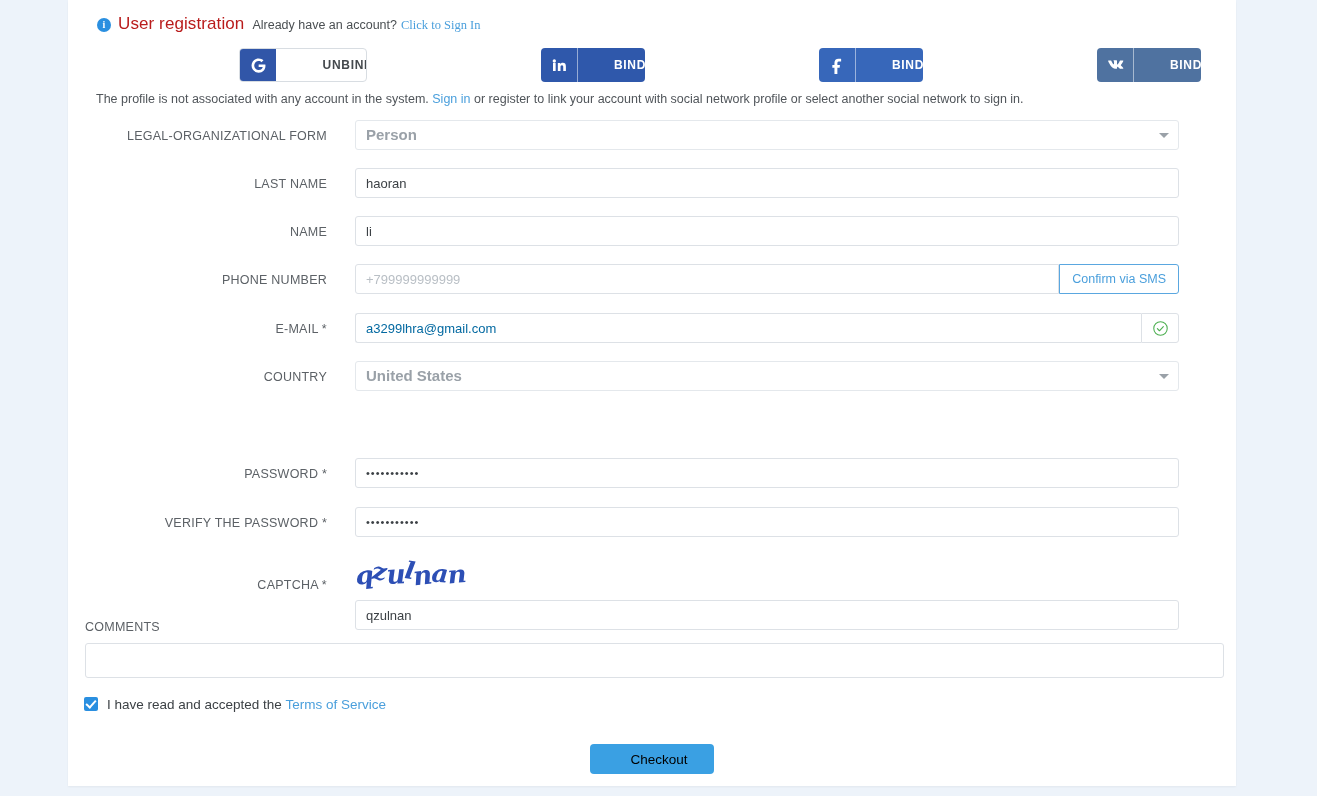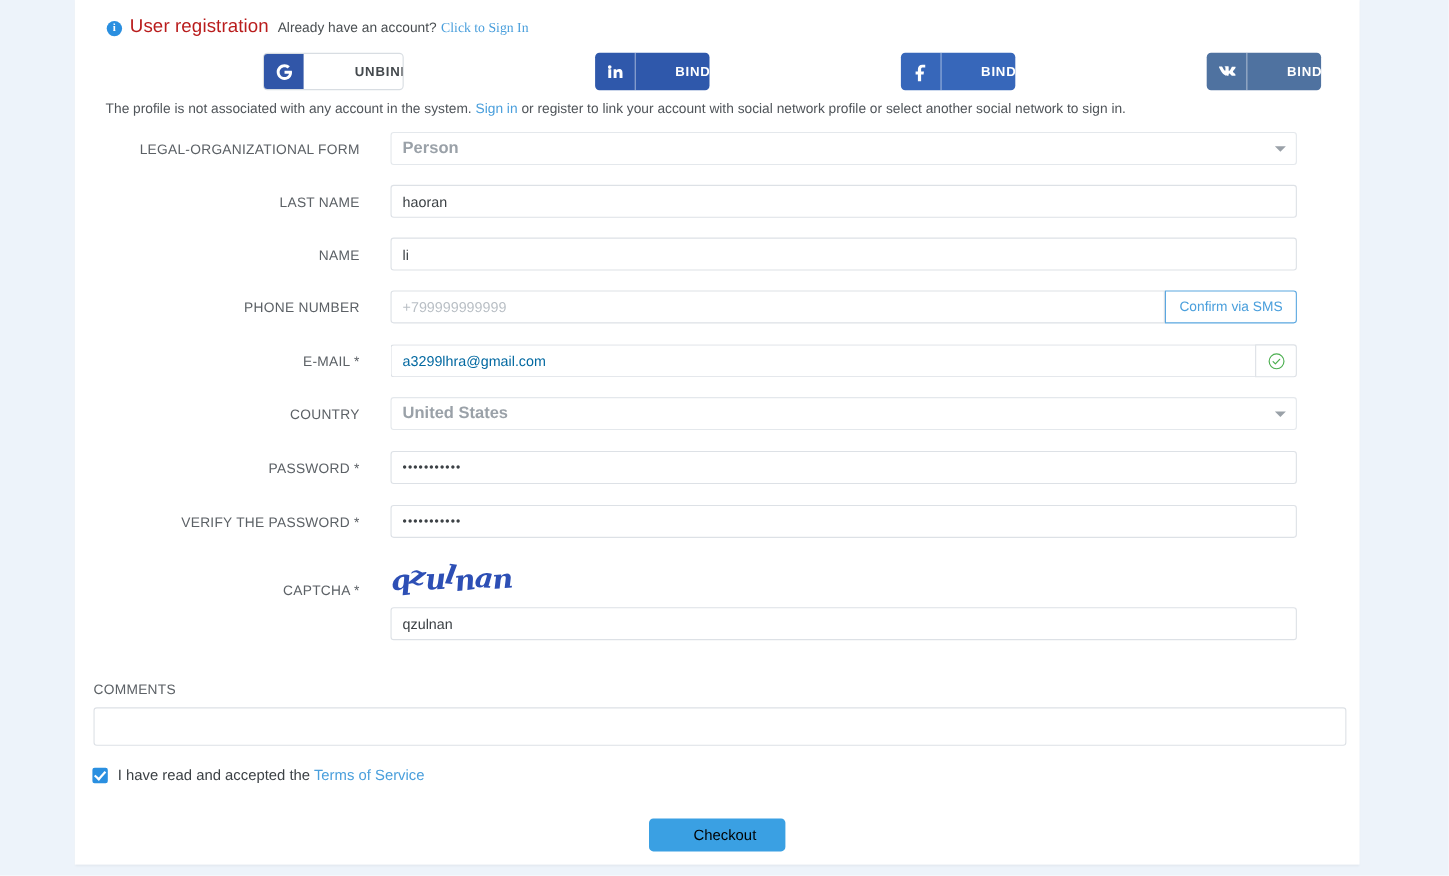--- a/index.html
+++ b/index.html
@@ -322,21 +322,21 @@
     font-family: "Liberation Sans", sans-serif;
     outline: none;
   }
 
   
   .terms {
     position: absolute;
     left: 16px;
     top: 697px;
     display: flex;
-    align-items: center;
+    align-items: flex-start;
   }
   .cbox {
     width: 14px;
     height: 14px;
     border-radius: 2px;
     background: #2a8fe0;
     position: relative;
     cursor: pointer;
     flex: 0 0 auto;
   }
@@ -491,21 +491,21 @@
       <div class="frow" style="height:49px;">
         <div class="flabel" style="padding-top:9px;">COUNTRY</div>
         <div class="fctl">
           <div class="sel-wrap">
             <div class="sel">United States</div>
             <span class="caret"></span>
           </div>
         </div>
       </div>
 
-      <div class="frow" style="height:49px;">
+      <div class="frow" style="height:49px;margin-top:48px;">
         <div class="flabel" style="padding-top:9px;">PASSWORD *</div>
         <div class="fctl">
           <input class="inp" type="text" style="letter-spacing: 1px; font-size: 11px;" value="•••••••••••">
         </div>
       </div>
 
       <div class="frow" style="height:49px;">
         <div class="flabel" style="padding-top:9px;">VERIFY THE PASSWORD *</div>
         <div class="fctl">
           <input class="inp" type="text" style="letter-spacing: 1px; font-size: 11px;" value="•••••••••••">

